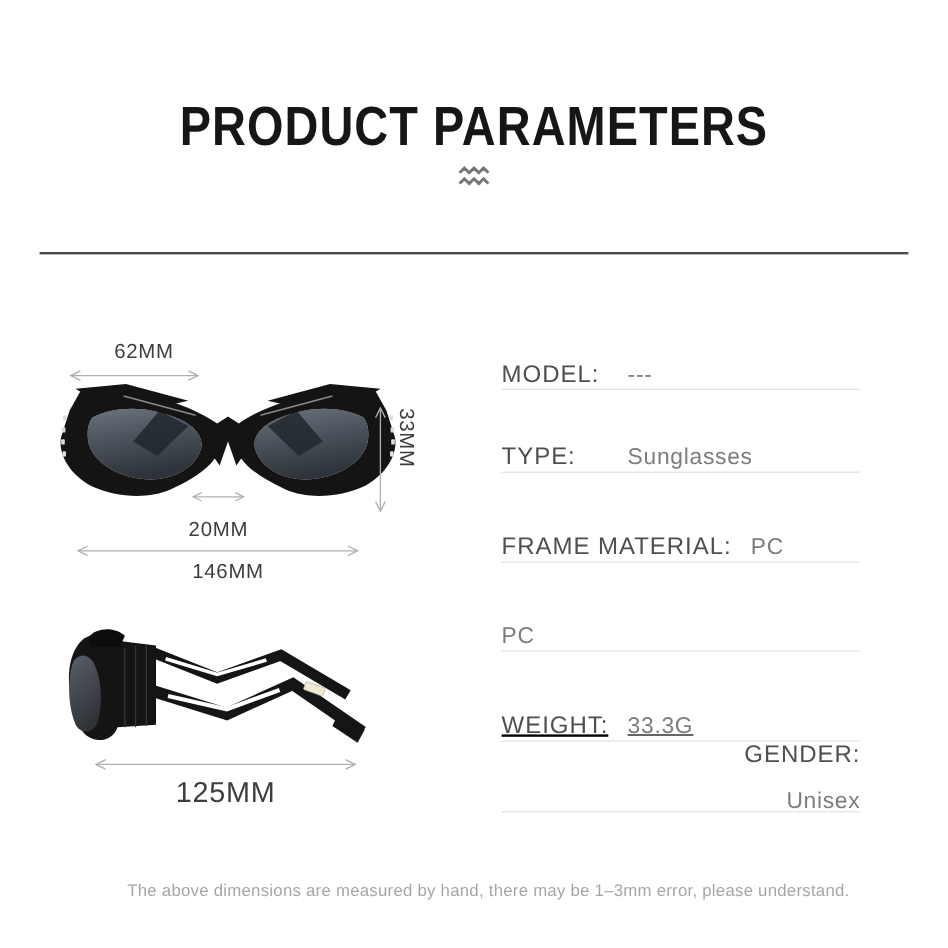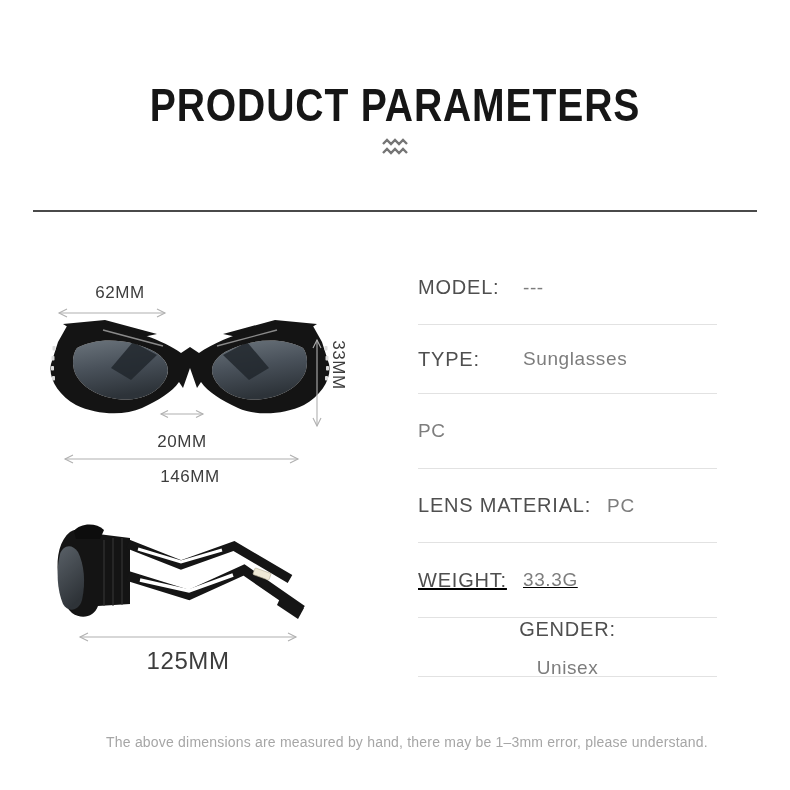--- a/index.html
+++ b/index.html
@@ -28,21 +28,21 @@
     left:308px;top:353px;width:64px;text-align:center;
     transform:rotate(90deg);transform-origin:center;top:355px;left:306px;
   }
   .arrow{position:absolute;}
   
   .front-view{position:absolute;left:45px;top:318px;width:290px;height:107px;}
   .side-view{position:absolute;left:50px;top:518px;width:262px;height:108px;}
   
   .param-table{position:absolute;left:418px;top:251px;width:299px;display:flex;flex-direction:column;}
   .param-row{
-    display:flex;align-items:center;gap:16px;
+    display:flex;align-items:flex-end;gap:16px;
     border-bottom:1px solid #e2e2e2;box-sizing:border-box;
   }
   .param-row:nth-child(1){height:74px;}
   .param-row:nth-child(2){height:69px;}
   .param-row:nth-child(3){height:75px;}
   .param-row:nth-child(4){height:74px;}
   .param-row:nth-child(5){height:75px;text-decoration:underline;}
   .param-row:nth-child(6){height:59px;flex-direction:column;}
   .param-label{
     color:#4f4f4f;font-size:20px;letter-spacing:.8px;min-width:89px;white-space:nowrap;
@@ -178,24 +178,24 @@
   <div class="param-table">
     <div class="param-row">
       <span class="param-label">MODEL:</span>
       <span class="param-value">---</span>
     </div>
     <div class="param-row">
       <span class="param-label">TYPE:</span>
       <span class="param-value">Sunglasses</span>
     </div>
     <div class="param-row">
+      <span class="param-label">FRAME MATERIAL:</span>
       <span class="param-value">PC</span>
     </div>
     <div class="param-row">
-      <span class="param-label">LENS MATERIAL:</span>
       <span class="param-value">PC</span>
     </div>
     <div class="param-row">
       <span class="param-label">WEIGHT:</span>
       <span class="param-value">33.3G</span>
     </div>
     <div class="param-row">
       <span class="param-label">GENDER:</span>
       <span class="param-value">Unisex</span>
     </div>

